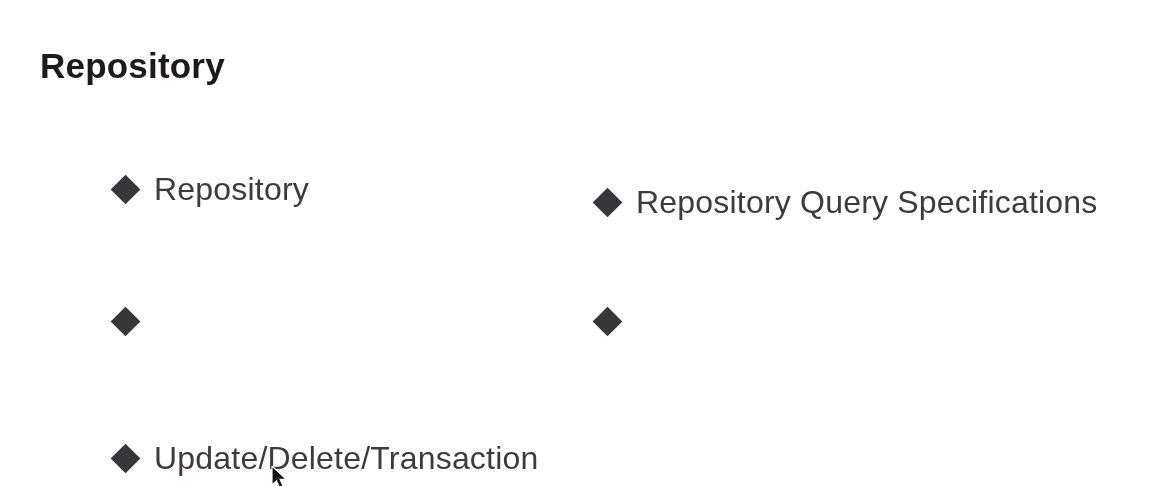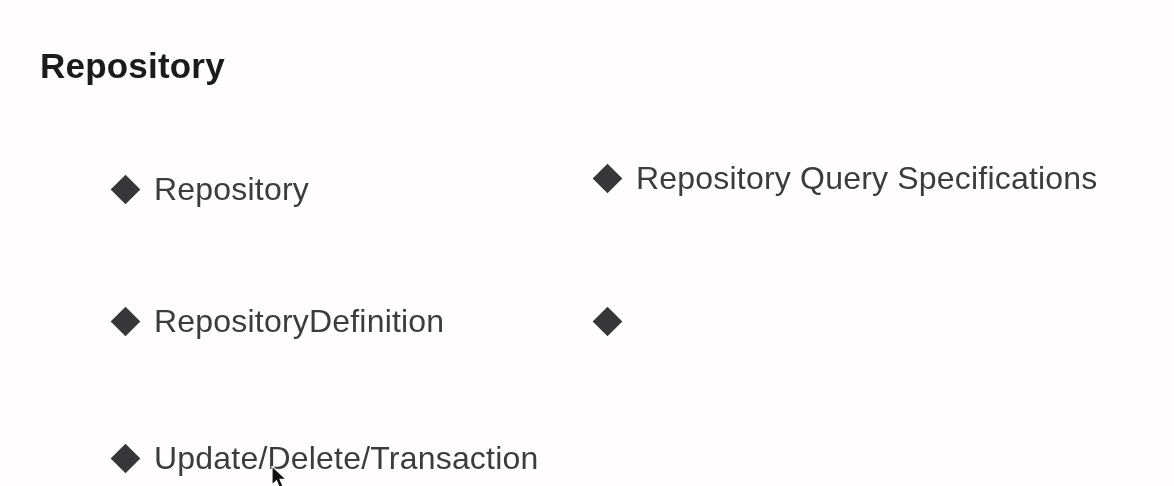--- a/index.html
+++ b/index.html
@@ -53,21 +53,21 @@
   .bullet-label {
     margin-left: 13px;
     font-size: 32px;
     font-weight: 400;
     color: #3c3c3f;
     letter-spacing: 0.2px;
   }
 
   
   .pos-r0c0 { left: 110px; top: 167px; }
-  .pos-r0c1 { left: 592px; top: 156px; text-align: center; }
+  .pos-r0c1 { left: 592px; top: 180px; text-align: center; }
   .pos-r1c0 { left: 110px; top: 299px; }
   .pos-r1c1 { left: 592px; top: 299px; }
   .pos-r2c0 { left: 110px; top: 436px; }
 
   .mouse-cursor {
     position: absolute;
     left: 271px;
     top: 466px;
     width: 18px;
     height: 26px;
@@ -86,21 +86,20 @@
     <span class="bullet-label">Repository</span>
   </div>
 
   <div class="bullet pos-r0c1">
     <span class="diamond"></span>
     <span class="bullet-label">Repository Query Specifications</span>
   </div>
 
   <div class="bullet pos-r1c0">
     <span class="diamond"></span>
-    <span class="bullet-label">RepositoryDefinition</span>
   </div>
 
   <div class="bullet pos-r1c1">
     <span class="diamond"></span>
   </div>
 
   <div class="bullet pos-r2c0">
     <span class="diamond"></span>
     <span class="bullet-label">Update/Delete/Transaction</span>
   </div>

